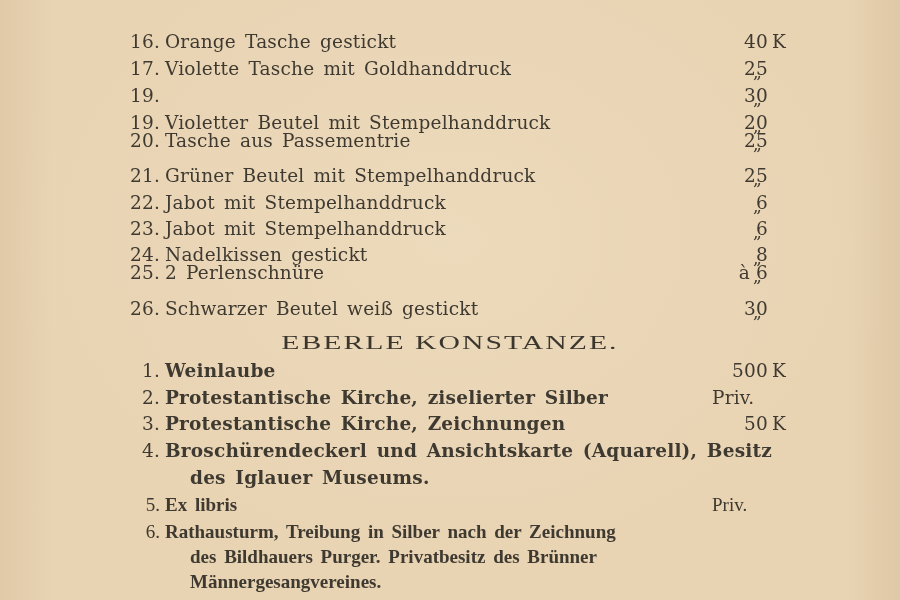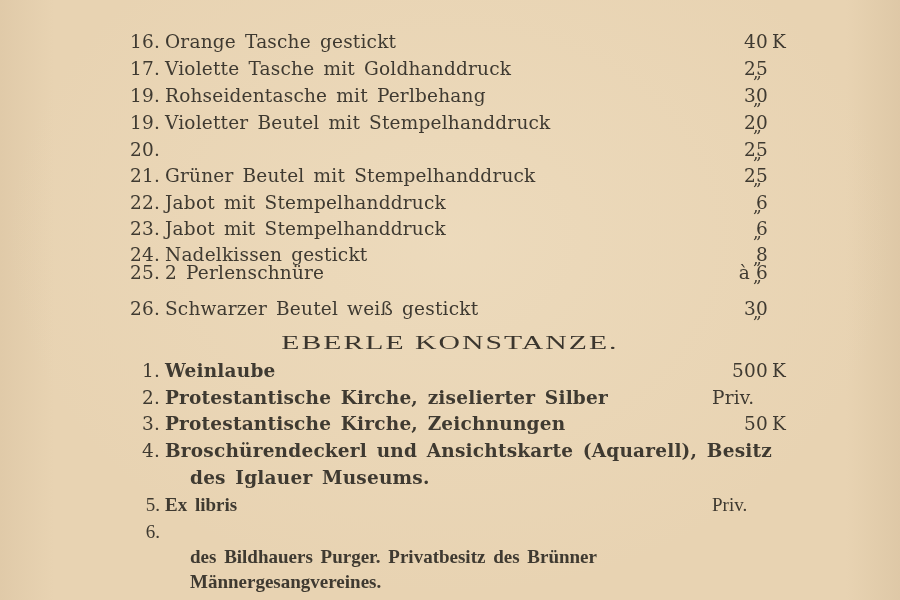--- a/index.html
+++ b/index.html
@@ -102,32 +102,32 @@
       <span class="price-unit">K</span>
     </div>
     <div class="row" style="top:56px">
       <span class="num">17.</span>
       <span class="text">Violette Tasche mit Goldhanddruck</span>
       <span class="price-val">25</span>
       <span class="ditto">„</span>
     </div>
     <div class="row" style="top:83px">
       <span class="num">19.</span>
-      <span class="text">Rohseidentasche mit Perlbehang</span>
       <span class="price-val">30</span>
       <span class="ditto">„</span>
     </div>
     <div class="row" style="top:110px">
       <span class="num">19.</span>
       <span class="text">Violetter Beutel mit Stempelhanddruck</span>
       <span class="price-val">20</span>
       <span class="ditto">„</span>
     </div>
-    <div class="row" style="top:137px">
+    <div class="row" style="top:128px">
       <span class="num">20.</span>
+      <span class="text">Tasche aus Passementrie</span>
       <span class="price-val">25</span>
       <span class="ditto">„</span>
     </div>
     <div class="row" style="top:163px">
       <span class="num">21.</span>
       <span class="text">Grüner Beutel mit Stempelhanddruck</span>
       <span class="price-val">25</span>
       <span class="ditto">„</span>
     </div>
     <div class="row" style="top:190px">
@@ -191,20 +191,21 @@
     <div class="row" style="top:465px">
       <span class="text cont">des Iglauer Museums.</span>
     </div>
     <div class="row" style="top:492px">
       <span class="num narrow">5.</span>
       <span class="text narrow">Ex libris</span>
       <span class="priv narrow">Priv.</span>
     </div>
     <div class="row" style="top:519px">
       <span class="num narrow">6.</span>
+      <span class="text narrow">Rathausturm, Treibung in Silber nach der Zeichnung</span>
     </div>
     <div class="row" style="top:544px">
       <span class="text cont narrow">des Bildhauers Purger. Privatbesitz des Brünner</span>
     </div>
     <div class="row" style="top:569px">
       <span class="text cont narrow">Männergesangvereines.</span>
     </div>
   </div>
 
 </div>

